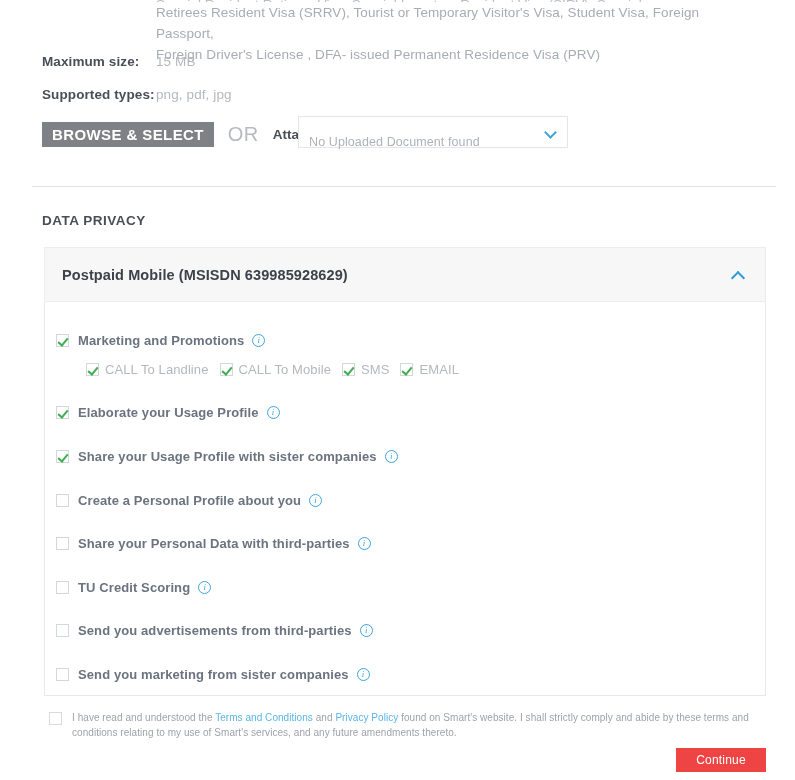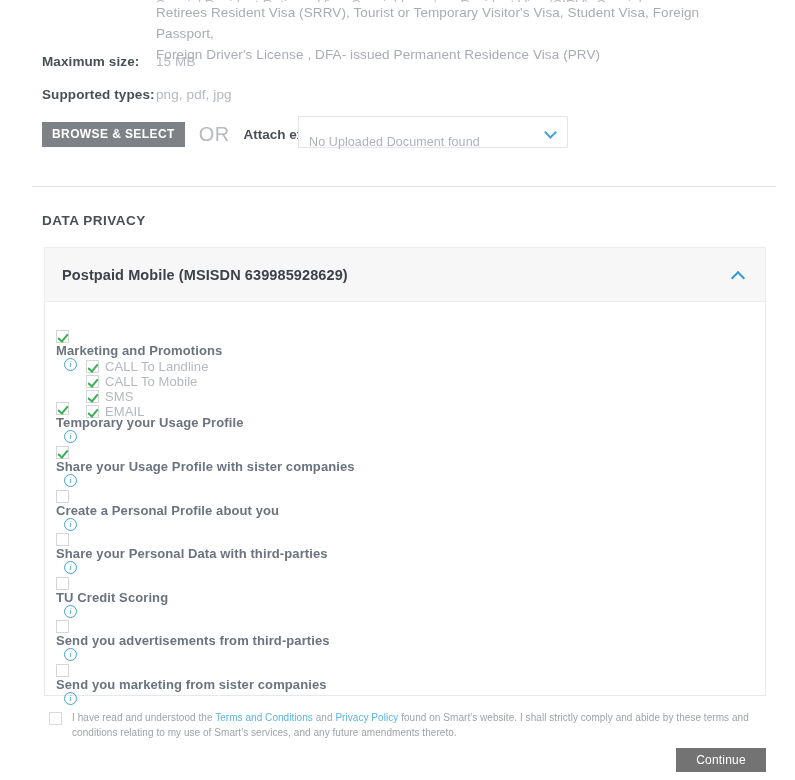--- a/index.html
+++ b/index.html
@@ -67,21 +67,21 @@
     height: 28px;
     display: flex;
     align-items: center;
   }
   .browse-btn {
     background: #7e8287;
     color: #ffffff;
     border: none;
     height: 25px;
     padding: 6px 10px;
-    font-size: 12px;
+    font-size: 15px;
     font-weight: bold;
     letter-spacing: 0.4px;
     font-family: "Liberation Sans", sans-serif;
     cursor: pointer;
     display: flex;
     align-items: center;
   }
   .or-text {
     margin-left: 14px;
     font-size: 20px;
@@ -195,24 +195,23 @@
     height: 394px;
     position: relative;
     padding: 0;
   }
 
   
   .cbrow {
     position: absolute;
     left: 11px;
     display: flex;
-    align-items: flex-start;
+    align-items: center;
     height: 20px;
     cursor: pointer;
-    flex-direction: column;
   }
   .cbrow.sub-group {
     left: 17px;
     padding-left: 24px;
   }
   .cb {
     width: 13px;
     height: 13px;
     border: 1px solid #d3d6da;
     background: #ffffff;
@@ -299,21 +298,21 @@
     cursor: pointer;
   }
 
   
   .continue-btn {
     position: absolute;
     left: 676px;
     top: 748px;
     width: 90px;
     height: 24px;
-    background: #737373;
+    background: #ef4444;
     color: #ffffff;
     border: none;
     font-size: 12px;
     font-family: "Liberation Sans", sans-serif;
     letter-spacing: 0.2px;
     cursor: default;
   }
 </style>
 </head>
 <body>
@@ -376,21 +375,21 @@
         <span class="cb-label muted">SMS</span>
       </span>
       <span class="sub-item">
         <span class="cb checked"></span>
         <span class="cb-label muted">EMAIL</span>
       </span>
     </div>
 
     <div class="cbrow" style="top:100px;">
       <span class="cb checked"></span>
-      <span class="cb-label">Temporary your Usage Profile</span>
+      <span class="cb-label">Elaborate your Usage Profile</span>
       <span class="info-icon">i</span>
     </div>
 
     <div class="cbrow" style="top:144px;">
       <span class="cb checked"></span>
       <span class="cb-label">Share your Usage Profile with sister companies</span>
       <span class="info-icon">i</span>
     </div>
 
     <div class="cbrow" style="top:188px;">

